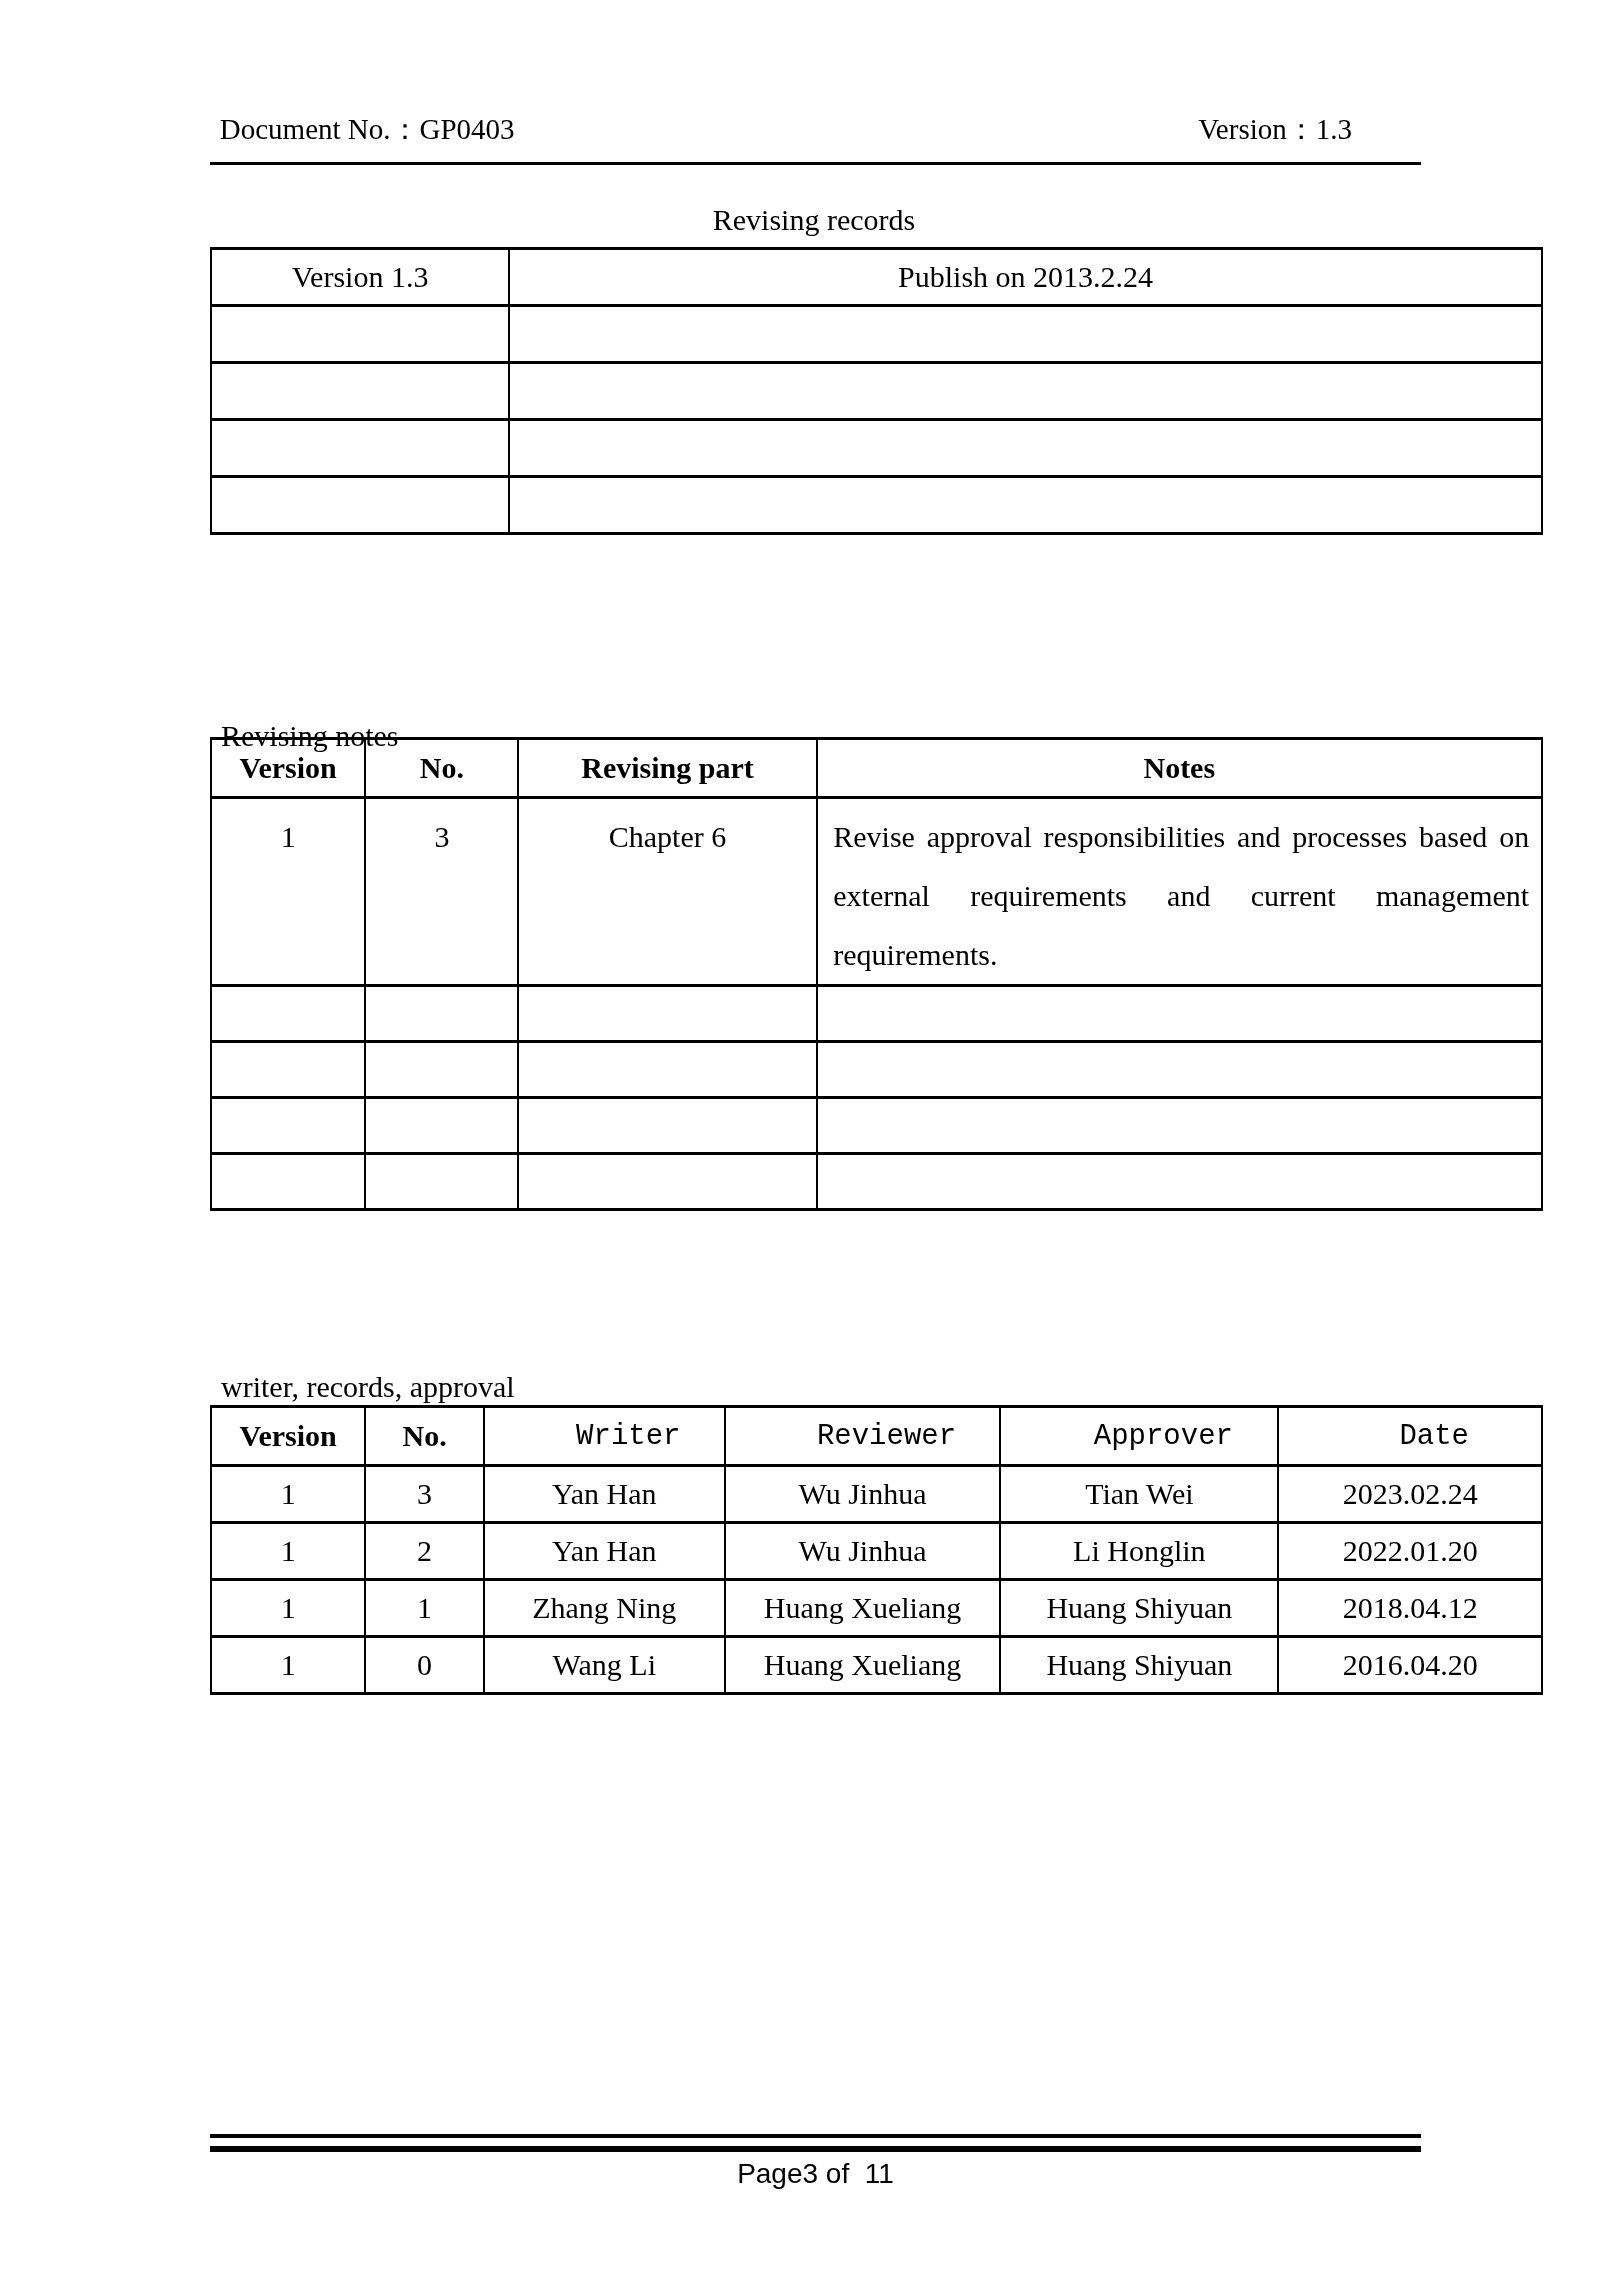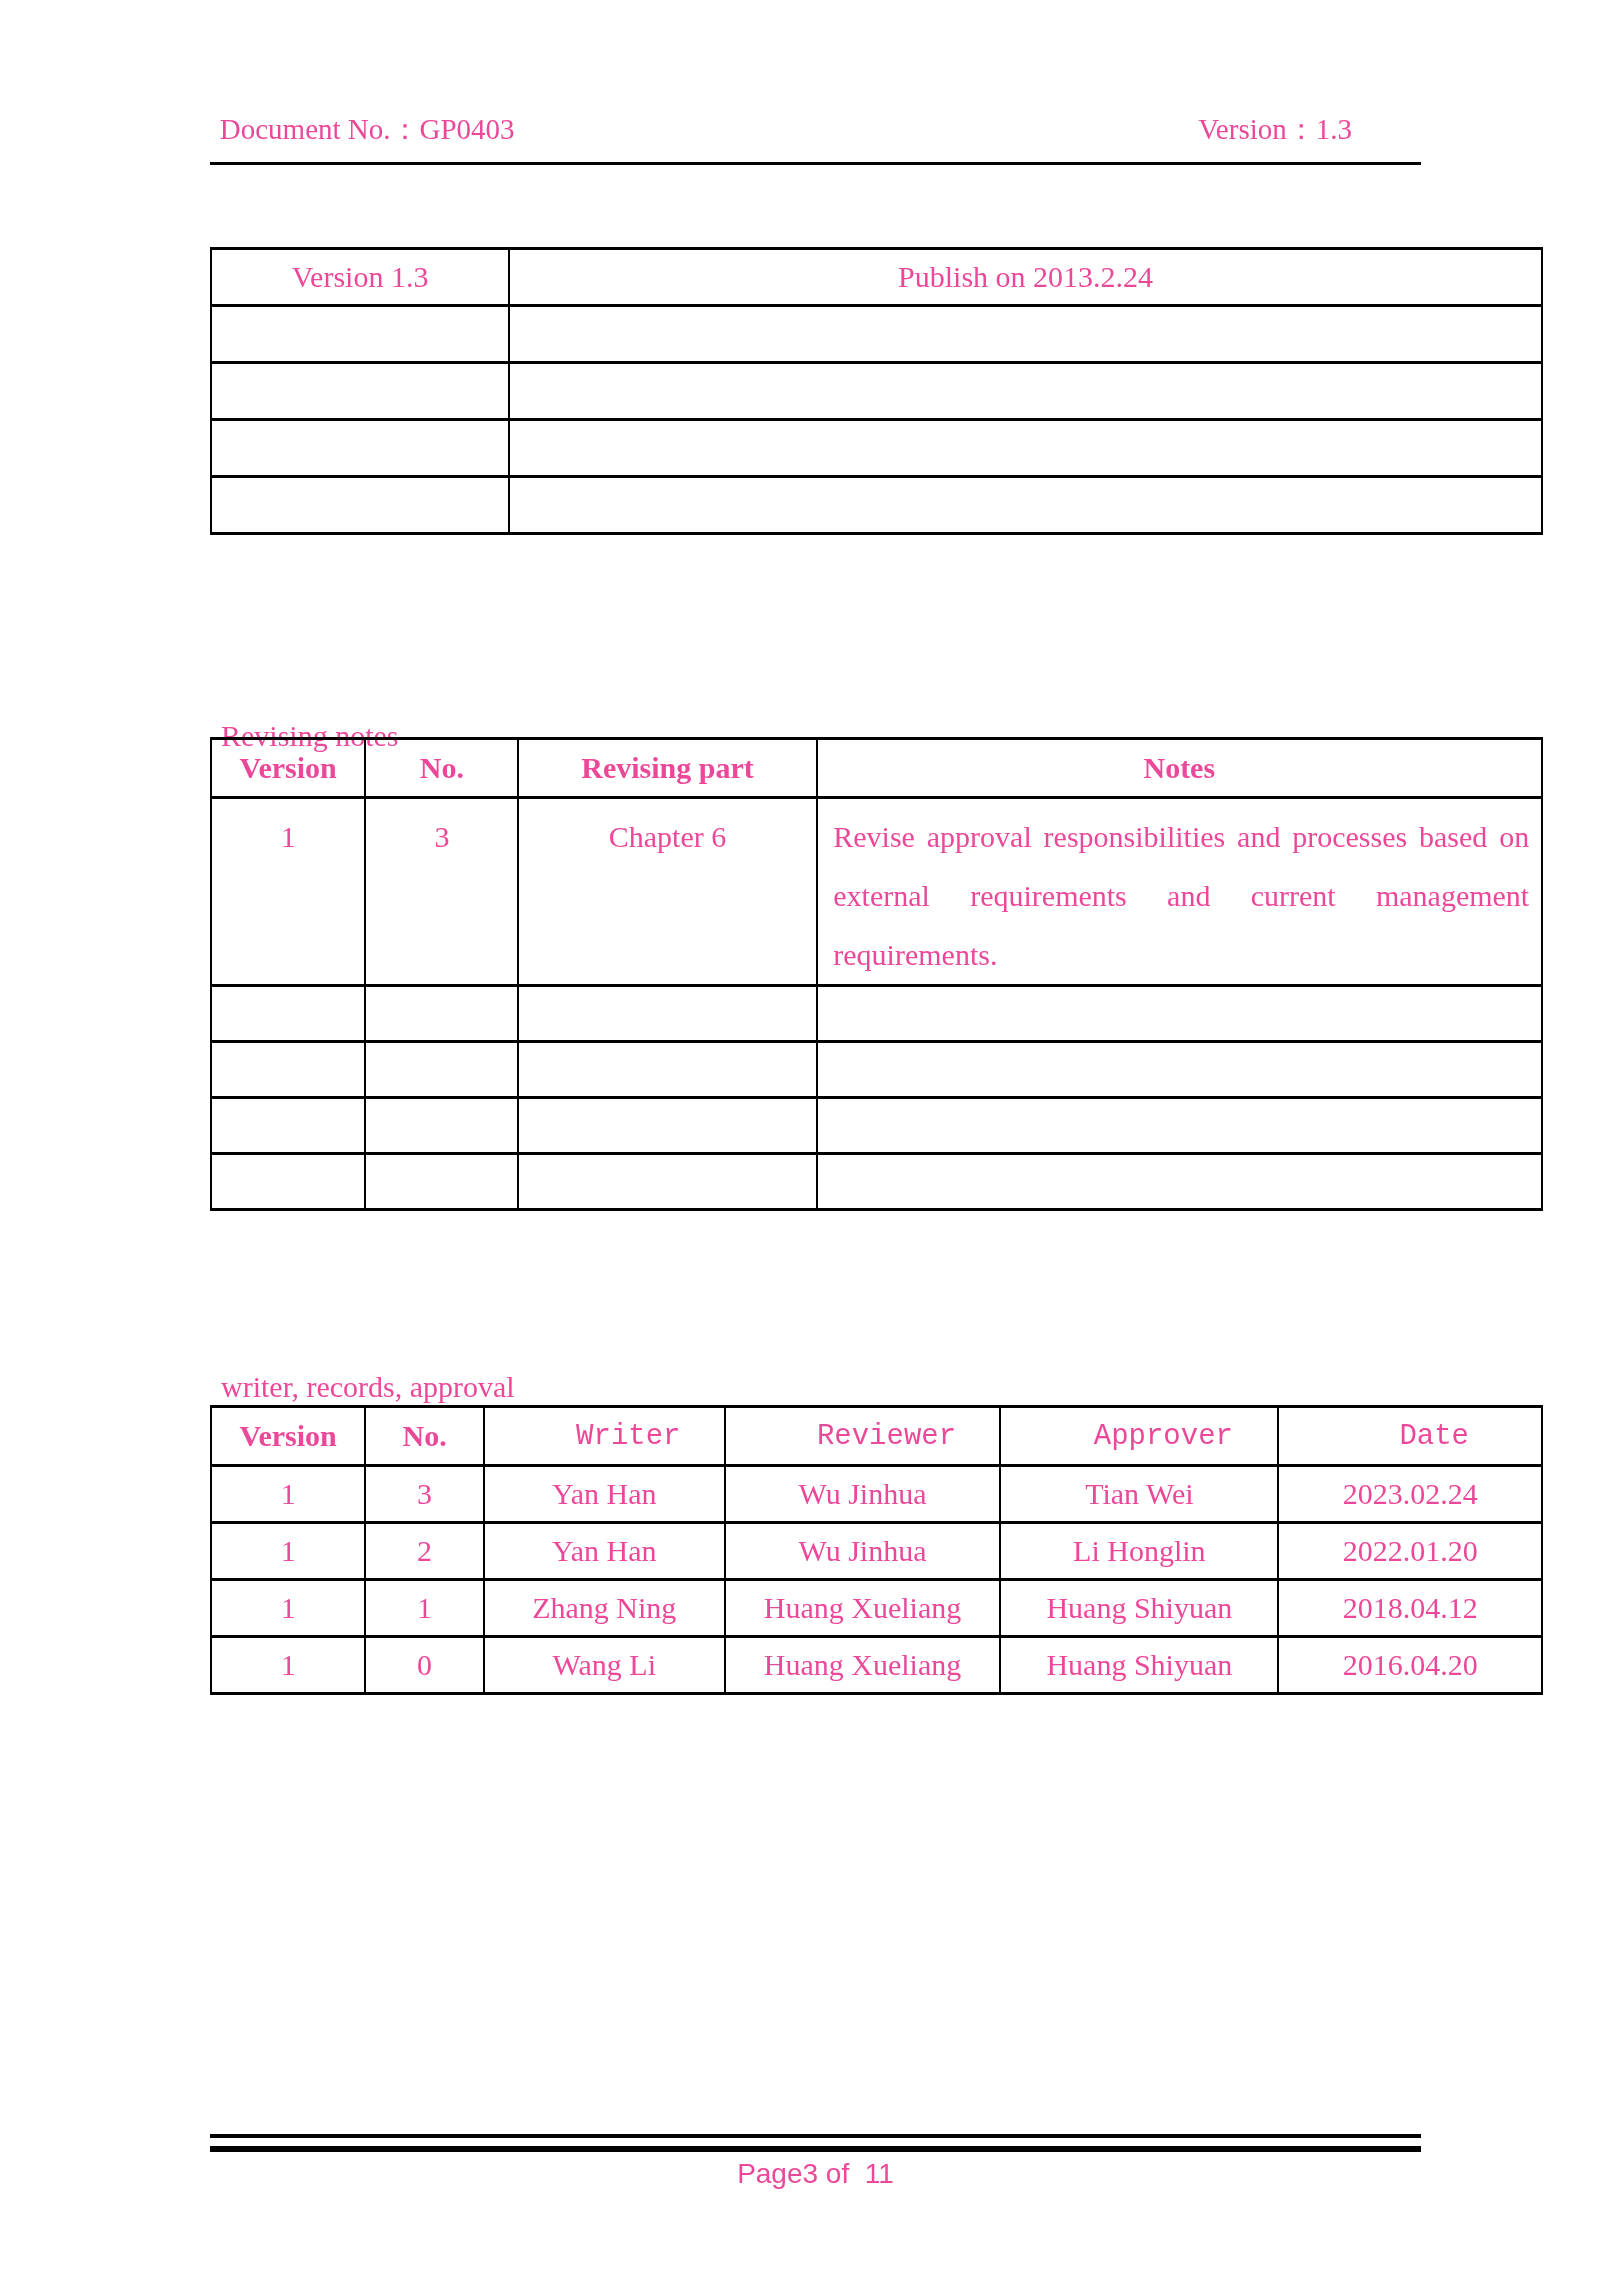--- a/index.html
+++ b/index.html
@@ -2,21 +2,21 @@
 <html><head>
 <meta charset="utf-8">
 <style>
   * { box-sizing: border-box; margin: 0; padding: 0; }
   html, body { background: #ffffff; }
   .page {
     position: relative;
     width: 1621px;
     height: 2293px;
     background: #ffffff;
-    color: #ec4899;
+    color: #000000;
     font-family: "Liberation Serif", "DejaVu Serif", serif;
     overflow: hidden;
   }
 
   
   .hdr {
     position: absolute;
     top: 110px;
     left: 210px;
     width: 1211px;
@@ -119,20 +119,21 @@
 </head>
 <body>
 
 <div class="page">
 
   <div class="hdr">
     <span>Document No.：GP0403</span>
     <span>Version：1.3</span>
   </div>
 
+  <div class="sec-title">Revising records</div>
 
   <table class="t t1">
     <colgroup>
         <col style="width:22.4%">
         <col style="width:77.6%">
       </colgroup>
     <tbody>
         <tr>
       <td>Version 1.3</td>
       <td>Publish on 2013.2.24</td>

